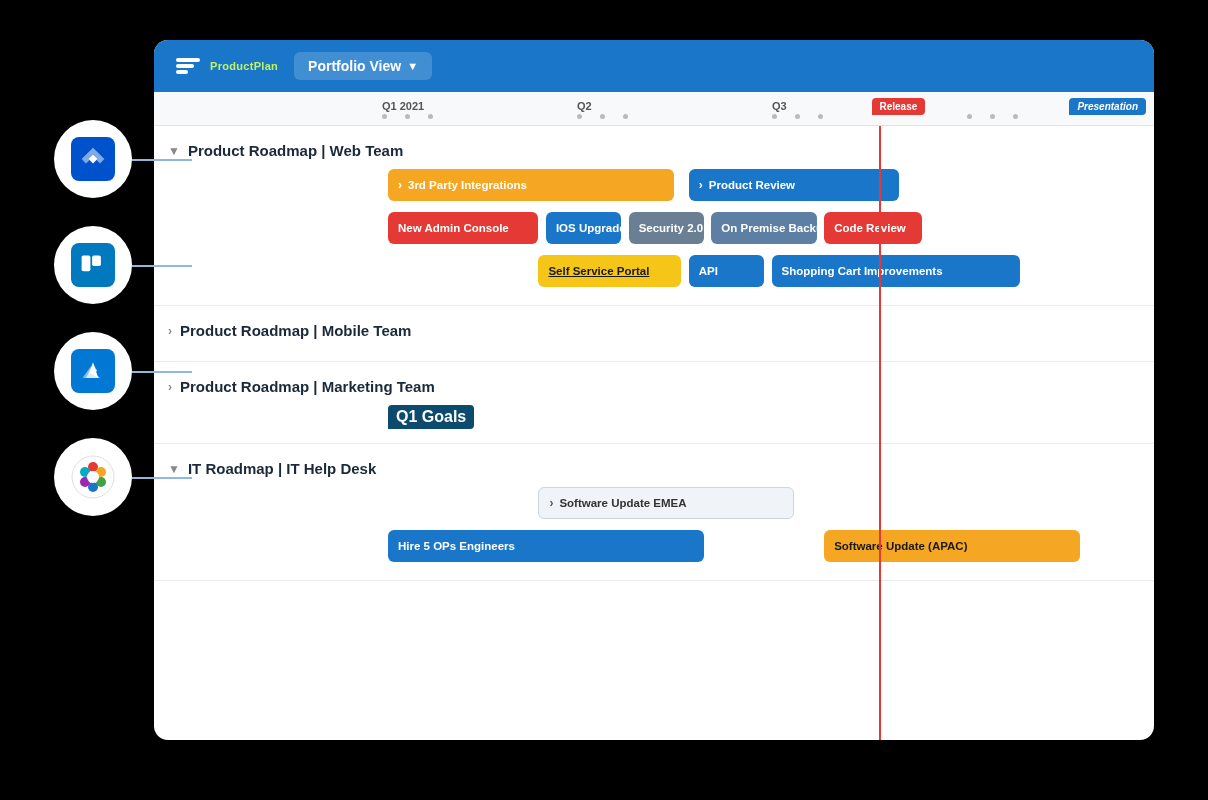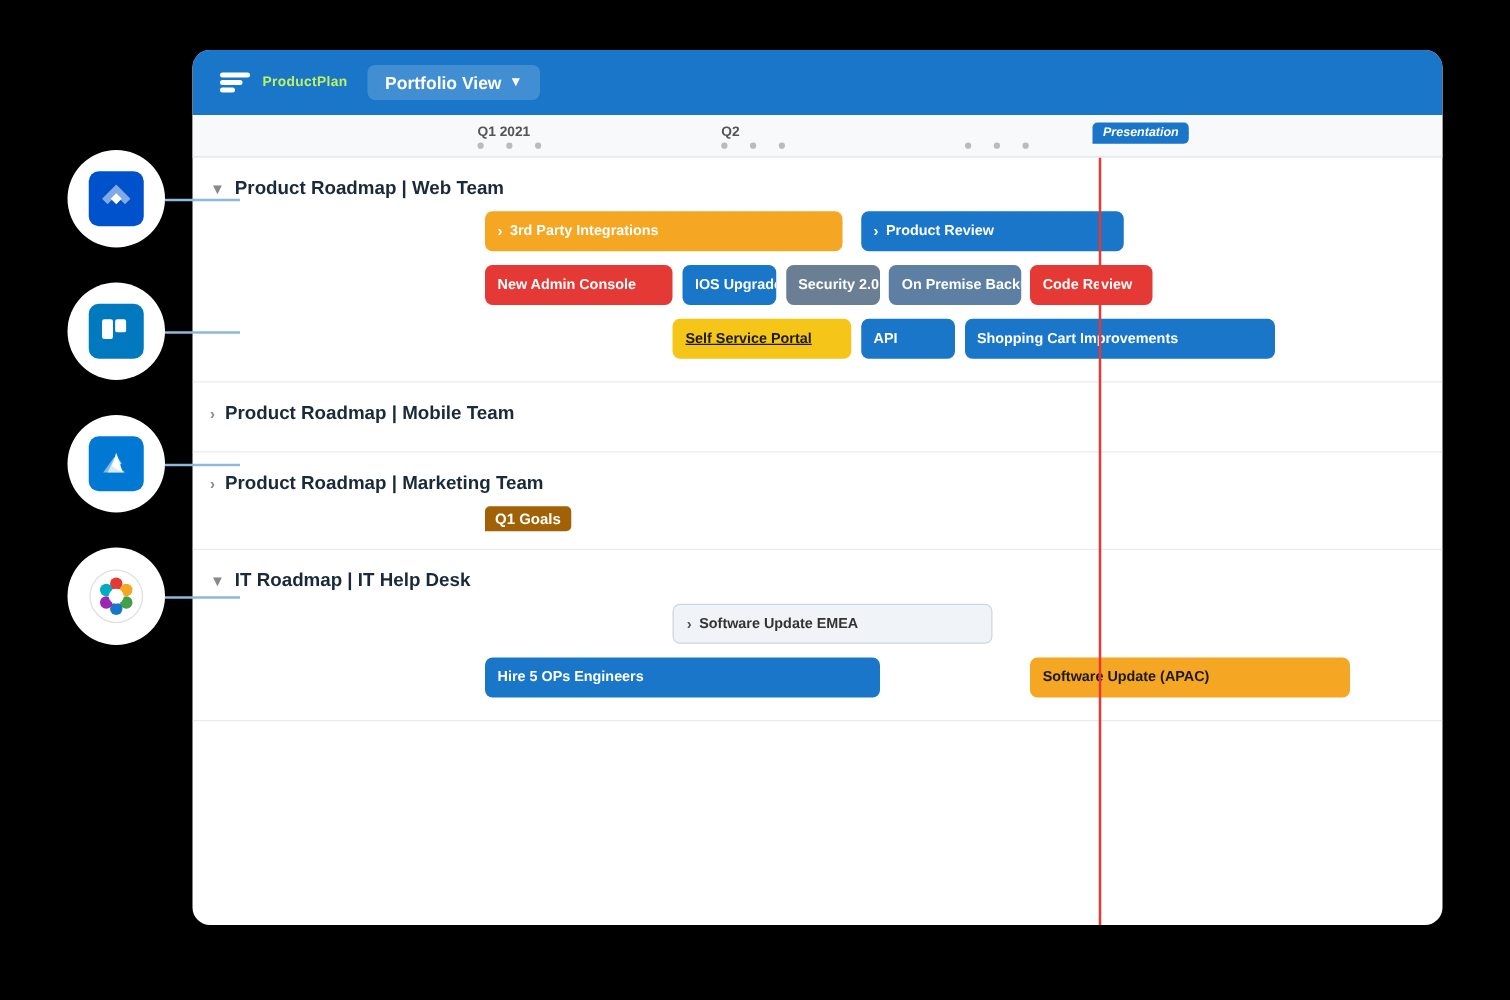--- a/index.html
+++ b/index.html
@@ -252,23 +252,23 @@
     .bar-yellow { background: #f5a623; }
     .bar-blue { background: #1976c8; }
     .bar-red-light { background: #e53935; }
     .bar-gray-blue { background: #5c7fa3; }
     .bar-gray { background: #8d9eaf; }
     .bar-red { background: #e53935; }
     .bar-outlined { background: #f0f4f8; color: #333; border: 1.5px solid #cdd5de; }
 
     
     .q1-goals-badge {
-      background: #a16207;
+      background: #0c4a6e;
       color: #fff;
-      font-size: 12px;
+      font-size: 16px;
       font-weight: 700;
       padding: 3px 8px;
       border-radius: 4px 4px 4px 0;
       display: inline-block;
     }
 
   </style>
 </head>
 <body>
 
@@ -352,20 +352,29 @@
 
         <div class="quarter-col">
           <div>Q2</div>
           <div class="quarter-dot-row">
             <span class="qdot"></span>
             <span class="qdot"></span>
             <span class="qdot"></span>
           </div>
         </div>
 
+        <div class="quarter-col" style="position:relative;">
+          <div>Q3</div>
+          <div class="quarter-dot-row">
+            <span class="qdot"></span>
+            <span class="qdot"></span>
+            <span class="qdot"></span>
+          </div>
+          <div class="milestone-badge badge-release">Release</div>
+        </div>
 
         <div class="quarter-col" style="position:relative;text-align:right;">
           <div>Q4</div>
           <div class="quarter-dot-row">
             <span class="qdot"></span>
             <span class="qdot"></span>
             <span class="qdot"></span>
           </div>
           <div class="milestone-badge badge-presentation">Presentation</div>
         </div>

